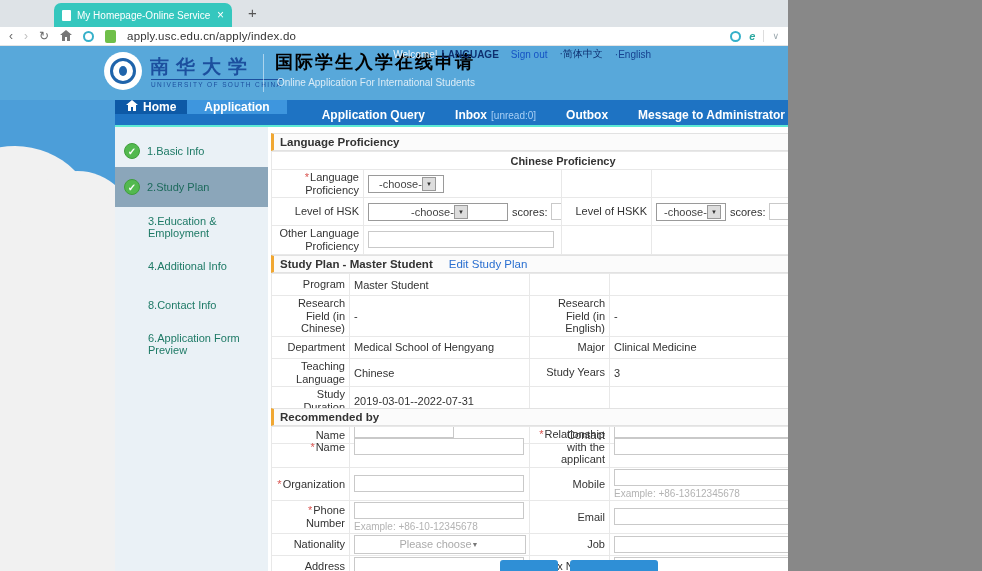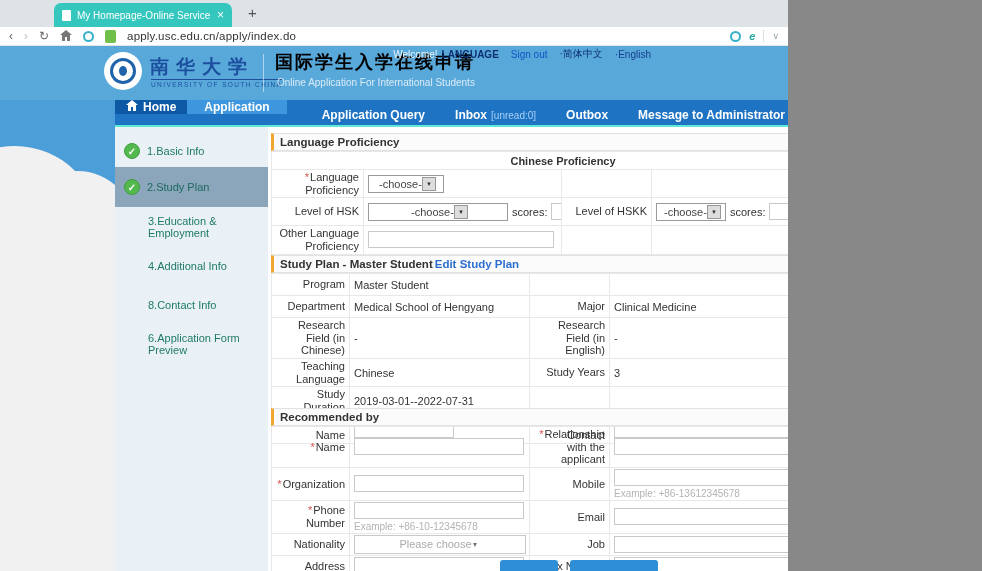--- a/index.html
+++ b/index.html
@@ -65,21 +65,21 @@
              padding-left:9px;color:var(--sidebar-text);font-size:11px}
   .side-item.noicon{padding-left:33px}
   .side-item.selected{height:40px;background:var(--sidebar-selected);color:#1D6A5C}
   .check{width:16px;height:16px;border-radius:50%;background:var(--check-green);border:1px solid #3F9E3C;
          color:#fff;font-size:10px;font-weight:bold;display:flex;align-items:center;justify-content:center;flex:0 0 auto}
 
   .main{position:absolute;top:81px;left:268px;width:589px;bottom:0;background:#fff}
   .sec-head{position:absolute;left:3px;width:583px;height:18px;background:#FBFBFB;border:1px solid #E2E2E2;
             border-left:3px solid var(--accent-orange);display:flex;align-items:center;padding-left:6px;
             font-weight:bold;font-size:11.5px;color:#333}
-  .edit-link{color:var(--link-blue);font-weight:bold;margin-left:2px}
+  .edit-link{color:var(--link-blue);font-weight:normal;margin-left:16px}
   table.frm{position:absolute;left:3px;width:583px;table-layout:fixed;border-collapse:collapse;font-size:11px}
   table.frm td{border:1px solid #E8E8E8;padding:1px 4px;vertical-align:middle;color:#333;overflow:hidden}
   td.lbl{text-align:right;color:#4B4B4B;padding-right:6px;line-height:1.15}
   td.subhead{text-align:center;font-weight:bold;color:#333}
   .req{color:var(--required-red);margin-right:1px}
   .ipt{border:1px solid #C9C9C9;height:17px;font-size:11px;font-family:"Liberation Sans",sans-serif;padding:0 3px;background:#fff}
   .hint{display:block;color:#B3B3B3;font-size:10px;margin-top:2px}
   .sel{display:inline-flex;align-items:center;justify-content:center;border:1px solid #9A9A9A;
        background:#fff;height:18px;padding-left:4px;color:#444;vertical-align:middle}
   .sel-btn{width:14px;height:14px;margin-right:1px;background:#DDD;border:1px solid #999;font-size:6px;
@@ -273,31 +273,31 @@
             <col style="width:80px">
             <col style="width:245px">
           </colgroup>
         <tbody>
             <tr style="height:22px">
           <td class="lbl">Program</td>
           <td>Master Student</td>
           <td class="lbl"></td>
           <td></td>
         </tr>
+        <tr style="height:26px">
+          <td class="lbl">Research Field (in Chinese)</td>
+          <td>-</td>
+          <td class="lbl">Research Field (in English)</td>
+          <td>-</td>
+        </tr>
         <tr style="height:22px">
           <td class="lbl">Department</td>
           <td>Medical School of Hengyang</td>
           <td class="lbl">Major</td>
           <td>Clinical Medicine</td>
-        </tr>
-        <tr style="height:26px">
-          <td class="lbl">Research Field (in Chinese)</td>
-          <td>-</td>
-          <td class="lbl">Research Field (in English)</td>
-          <td>-</td>
         </tr>
         <tr style="height:20px">
           <td class="lbl">Teaching Language</td>
           <td>Chinese</td>
           <td class="lbl">Study Years</td>
           <td>3</td>
         </tr>
         <tr style="height:19px">
           <td class="lbl">Study Duration</td>
           <td>2019-03-01--2022-07-31</td>

